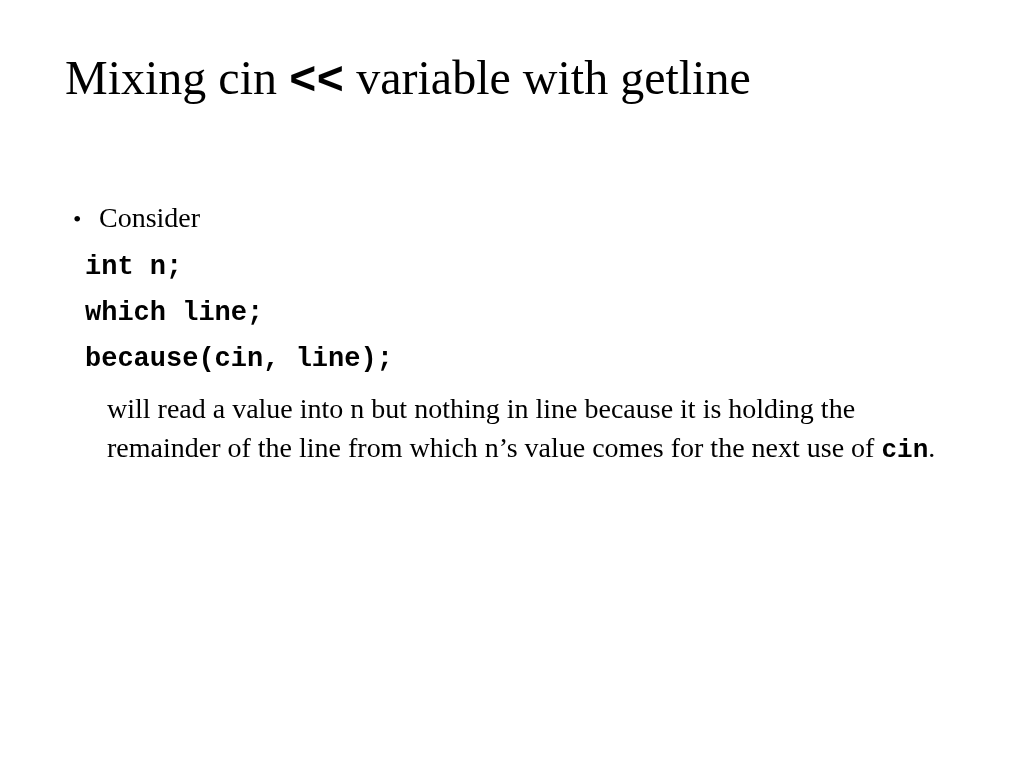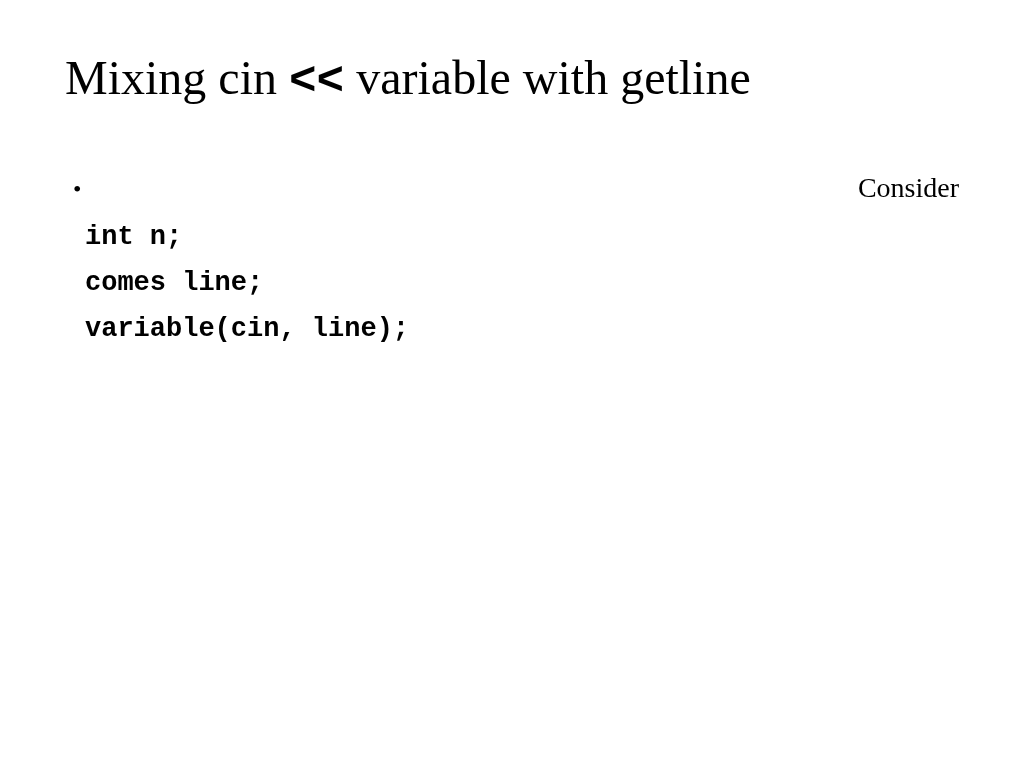--- a/index.html
+++ b/index.html
@@ -12,21 +12,21 @@
       height: 768px;
       background: #ffffff;
       font-family: "Times New Roman", Times, serif;
       color: #000000;
       padding: 50px 65px 40px 65px;
       overflow: hidden;
     }
     .title {
       font-size: 48px;
       font-weight: 400;
-      margin-bottom: 60px;
+      margin-bottom: 90px;
       white-space: nowrap;
     }
     .title .op {
       font-family: "Courier New", Courier, monospace;
       font-weight: 700;
       font-size: 46px;
     }
     .content {
       font-size: 28px;
       line-height: 1.42;
@@ -37,21 +37,20 @@
       margin-bottom: 10px;
     }
     .bullet {
       width: 34px;
       flex: 0 0 34px;
       font-size: 24px;
       padding-left: 8px;
     }
     .bullet-text {
       flex: 1;
-      text-align: right;
     }
     .sub {
       margin-left: 20px;
       margin-bottom: 8px;
     }
     .code {
       font-family: "Courier New", Courier, monospace;
       font-weight: 700;
       font-size: 27px;
     }
@@ -72,17 +71,20 @@
 </h1>
 
 <div class="content">
 
   <div class="bullet-row">
     <div class="bullet">•</div>
     <div class="bullet-text">Consider</div>
   </div>
 
   <div class="sub code">int n;</div>
-  <div class="sub code">comes line;</div>
-  <div class="sub code">variable(cin, line);</div>
+  <div class="sub code">which line;</div>
+  <div class="sub code">because(cin, line);</div>
 
+  <div class="expl">
+    <span>will read a value into n but nothing in line because it is holding the remainder of the line  from  which n’s value comes for the next use of </span><span class="code">cin</span><span>.</span>
+  </div>
 
 </div>
 
 </body></html>

